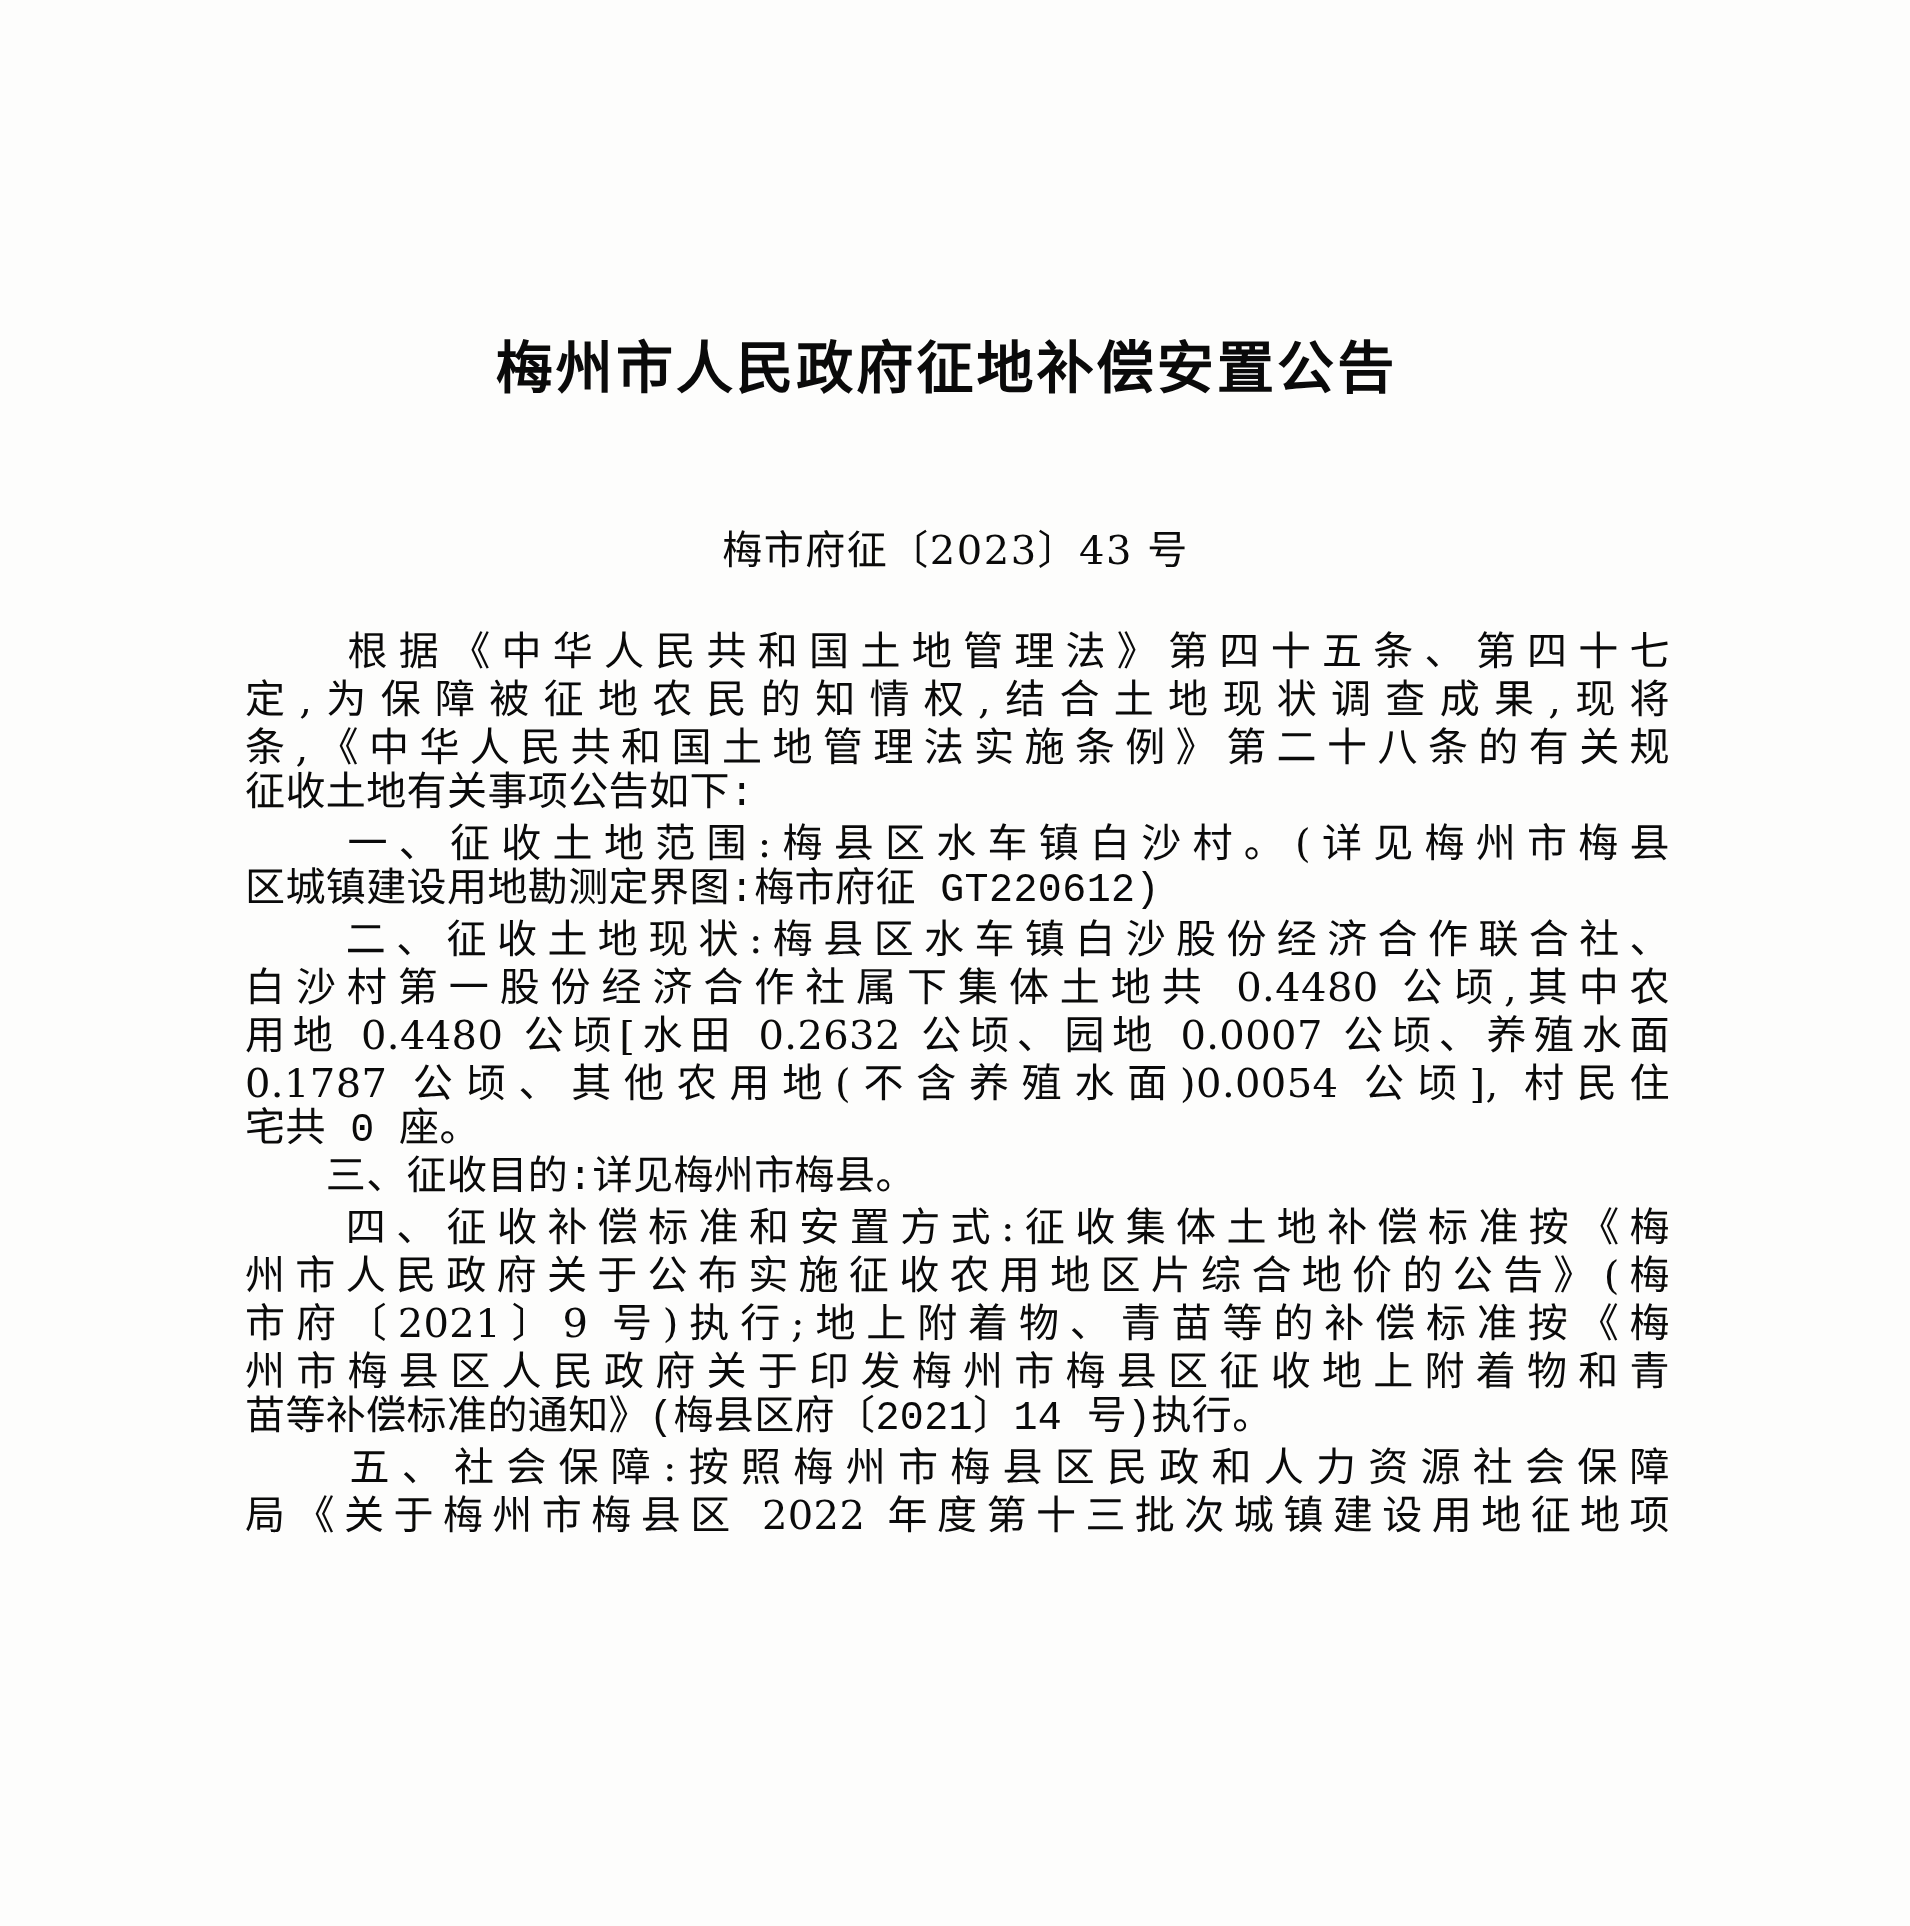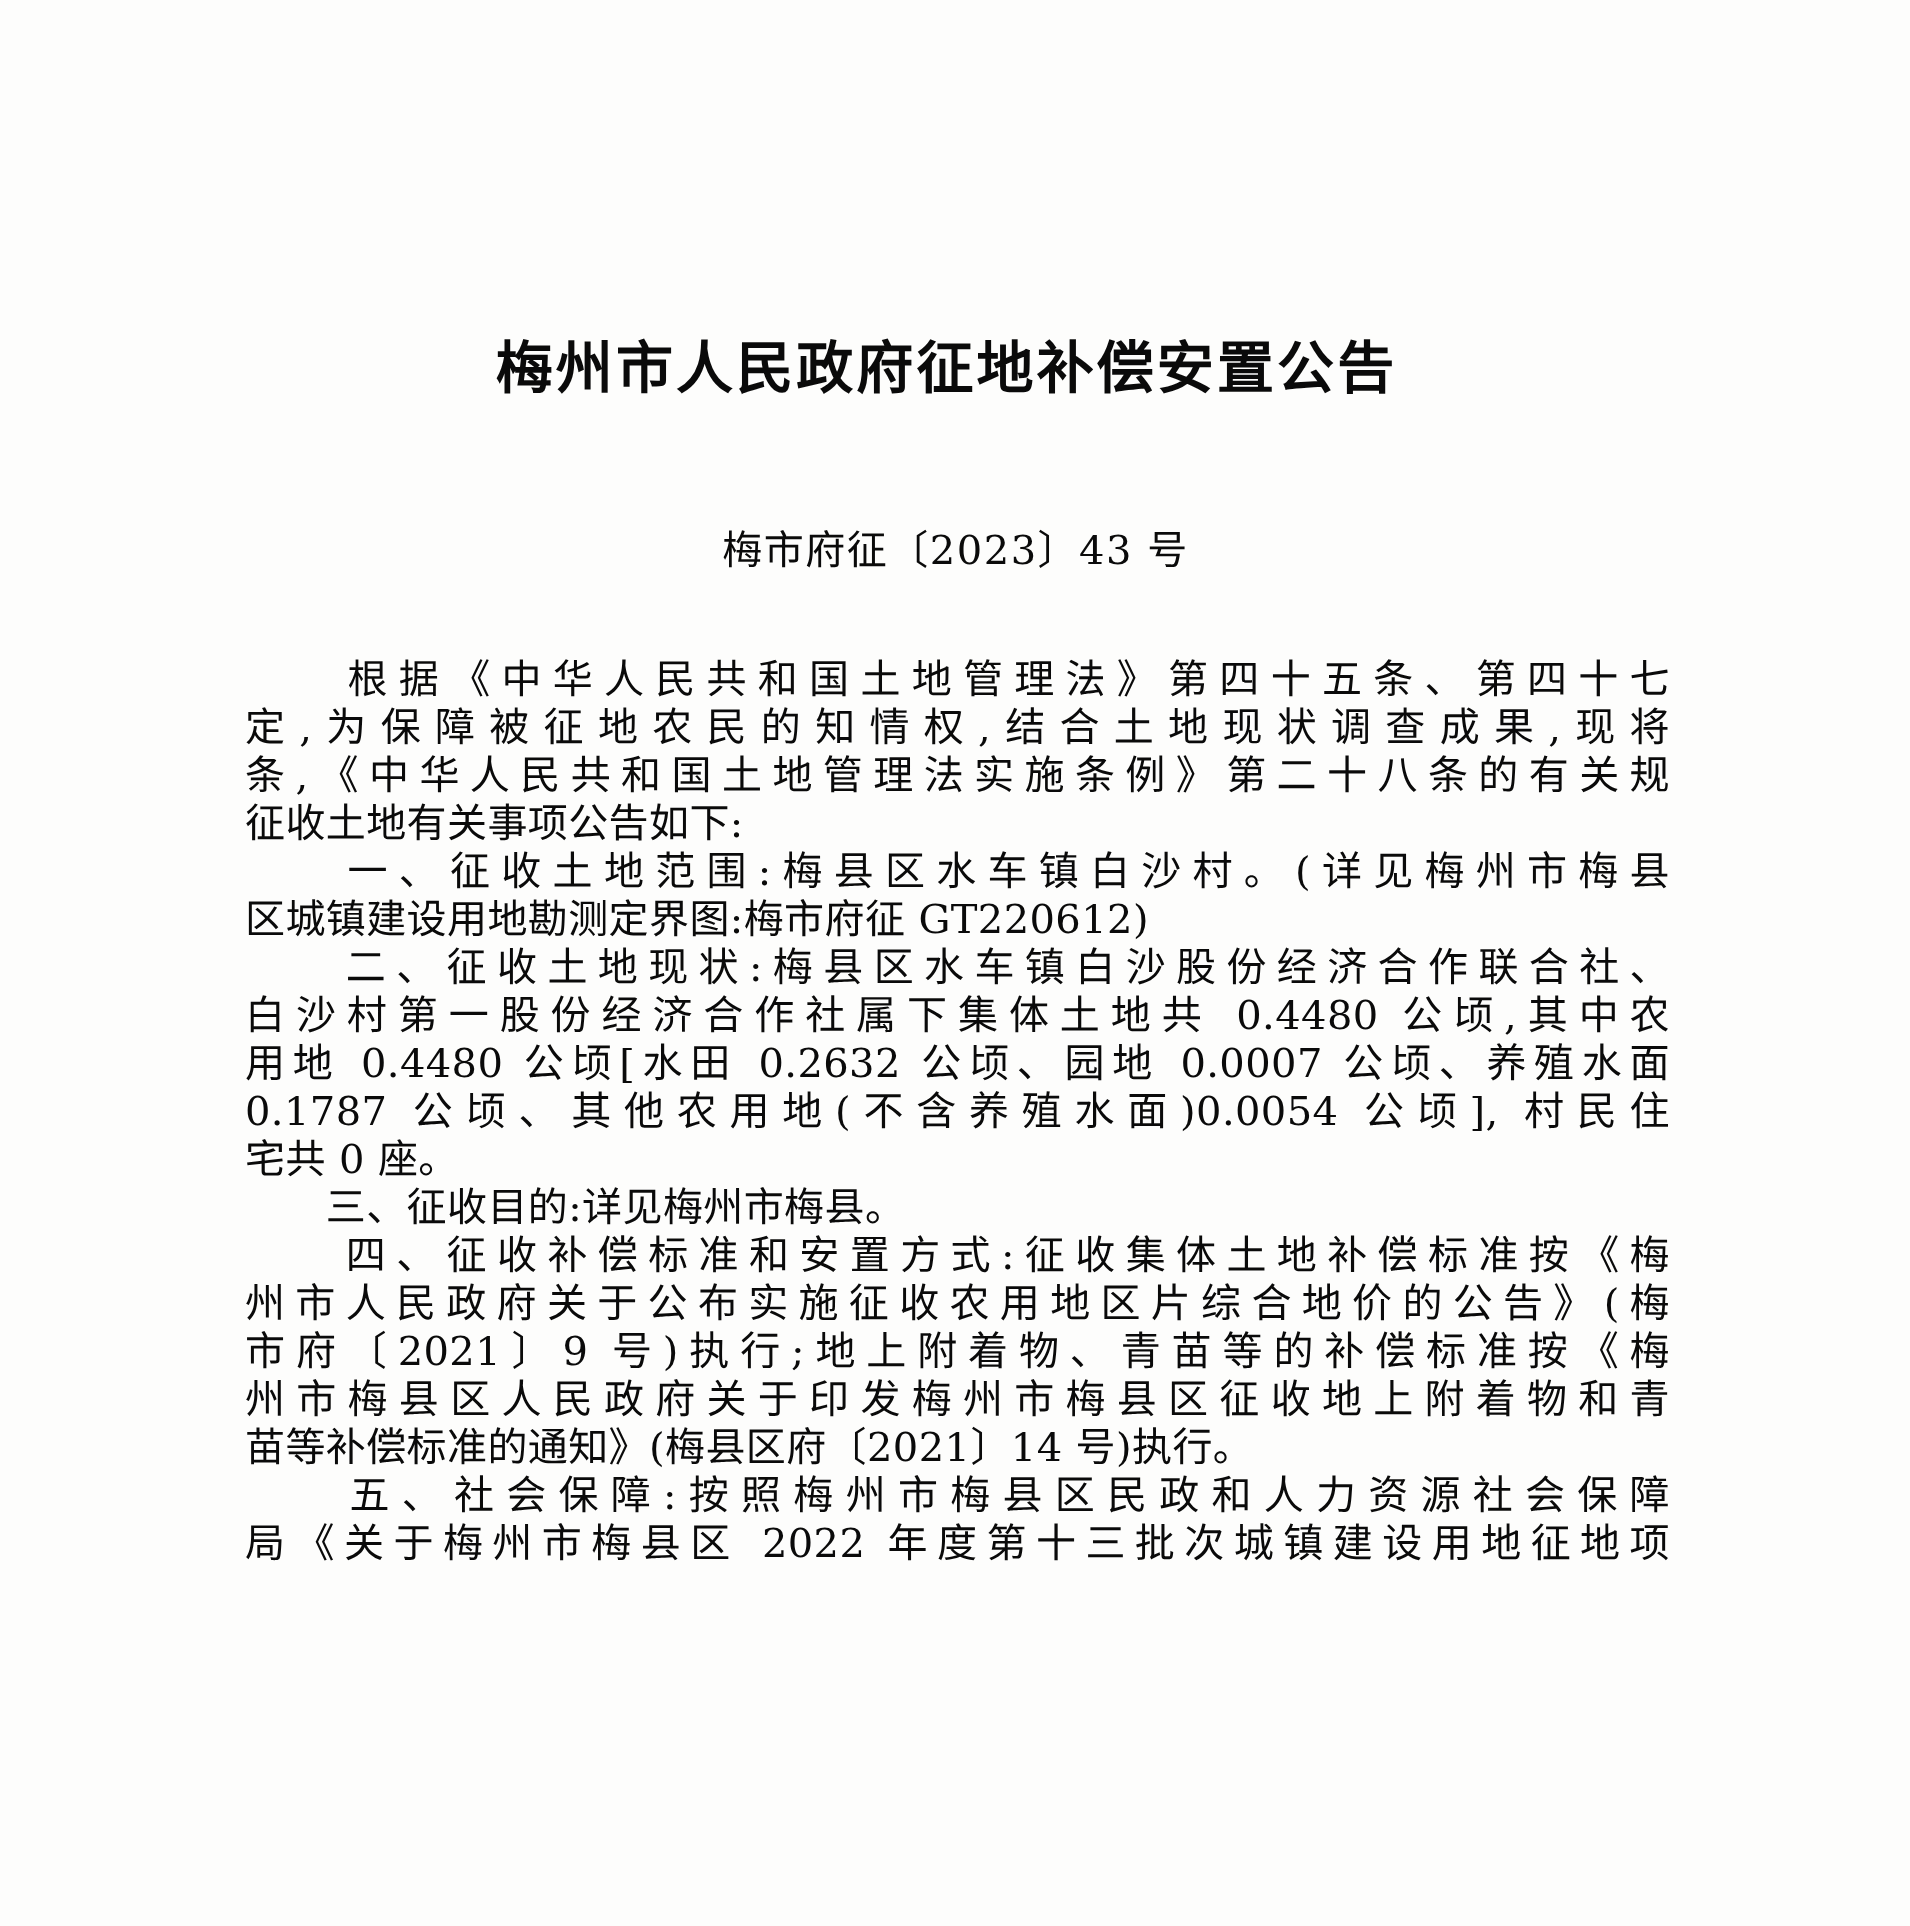--- a/index.html
+++ b/index.html
@@ -46,40 +46,41 @@
     font-weight: 400;
     letter-spacing: 1.5px;
     line-height: 1.3;
     white-space: nowrap;
     margin-top: 36px;
   }
 
   
   .body-block {
     position: absolute;
-    top: 655px;
+    top: 627px;
     left: 245px;
     width: 1425px;
   }
 
   .body-line {
     font-size: 40px;
     line-height: 48px;
     height: 48px;
     letter-spacing: 0.4px;
     white-space: pre;
     text-align: justify;
     text-align-last: justify;
     font-weight: 400;
   }
 
   
   .body-line.ragged {
     text-align: right;
     text-align-last: left;
+    font-family: Liberation Mono, monospace;
   }
 </style>
 </head>
 <body>
 
 <div class="page">
 
   <h1 class="doc-title">梅州市人民政府征地补偿安置公告</h1>
 
   <div class="doc-number">梅市府征〔2023〕43 号</div>

